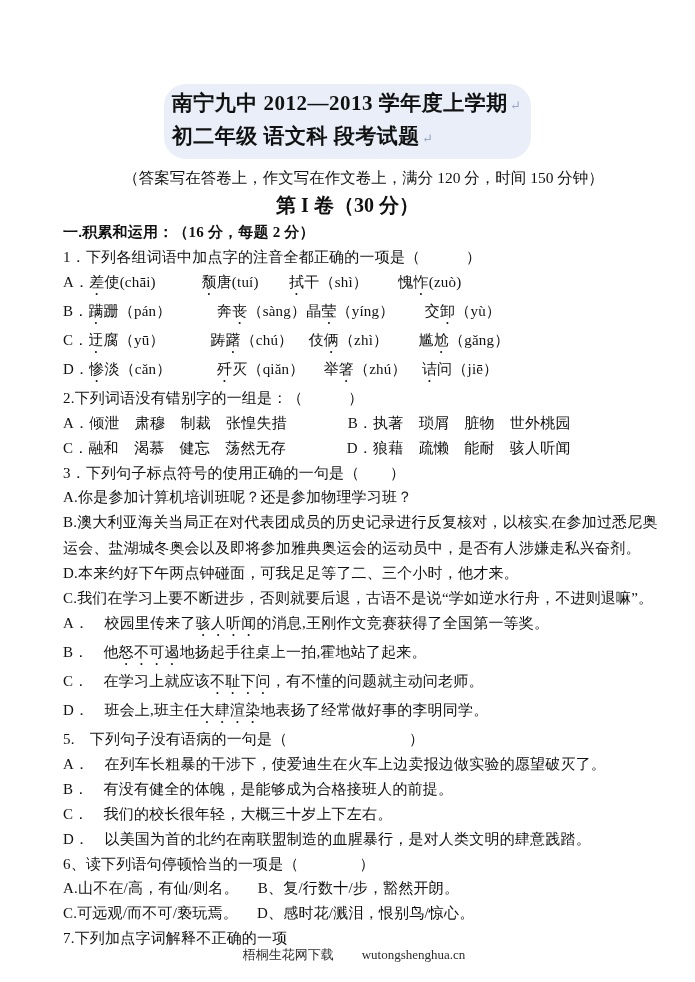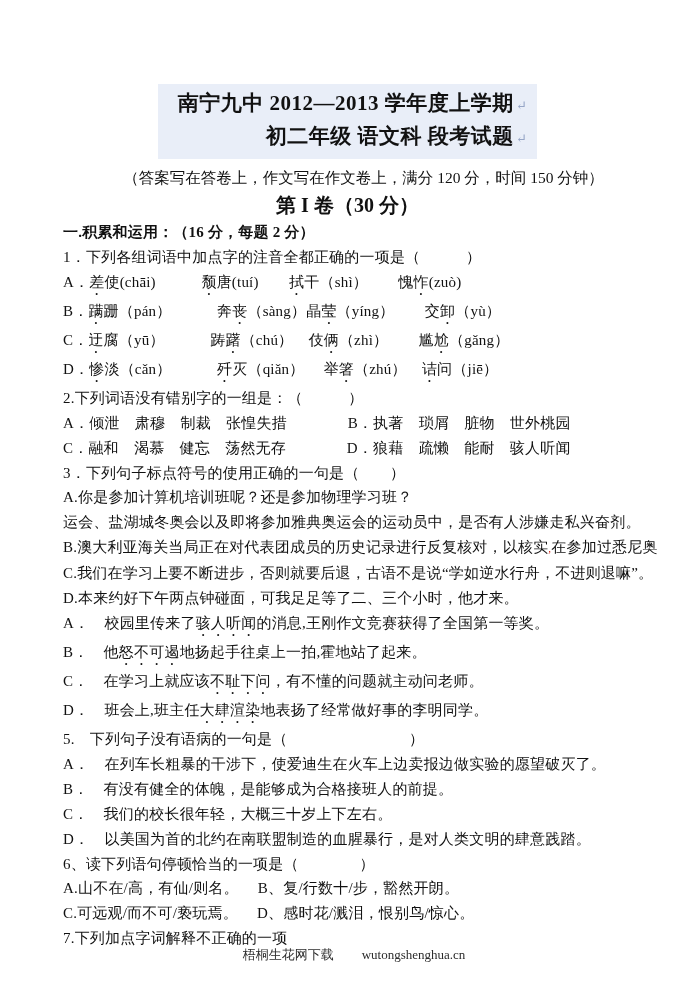--- a/index.html
+++ b/index.html
@@ -11,22 +11,23 @@
     font-family:"Liberation Serif","DejaVu Serif",serif;
     color:#111111;
   }
   .title-block {
     margin-top:84px;
     text-align:center;
   }
   .title-hl {
     display:inline-block;
     background:#e9eef8;
-    padding:4px 10px 5px 20px;
-    text-align:right;
+    padding:4px 10px 5px 8px;
+    text-align:left;
+    border-radius:22px;
   }
   .title-line {
     font-size:21px;
     font-weight:bold;
     line-height:30px;
     letter-spacing:0.5px;
     white-space:pre;
   }
   .pilcrow {
     font-weight:normal;
@@ -102,24 +103,24 @@
       <div class="line"><span>1．下列各组词语中加点字的注音全都正确的一项是（　　　）</span></div>
       <div class="line"><span>A．</span><span class="dot">差</span><span>使(chāi)　　　</span><span class="dot">颓</span><span>唐(tuí)　　</span><span class="dot">拭</span><span>干（shì）　　愧</span><span class="dot">怍</span><span>(zuò)</span></div>
       <div class="line"><span>B．</span><span class="dot">蹒</span><span>跚（pán）　　　奔</span><span class="dot">丧</span><span>（sàng）晶</span><span class="dot">莹</span><span>（yíng）　　交</span><span class="dot">卸</span><span>（yù）</span></div>
       <div class="line"><span>C．</span><span class="dot">迂</span><span>腐（yū）　　　踌</span><span class="dot">躇</span><span>（chú）　伎</span><span class="dot">俩</span><span>（zhì）　　尴</span><span class="dot">尬</span><span>（gǎng）</span></div>
       <div class="line"><span>D．</span><span class="dot">惨</span><span>淡（cǎn）　　　</span><span class="dot">歼</span><span>灭（qiǎn）　 举</span><span class="dot">箸</span><span>（zhú）　</span><span class="dot">诘</span><span>问（jiē）</span></div>
       <div class="line"><span>2.下列词语没有错别字的一组是：（　　　）</span></div>
       <div class="line"><span>A．倾泄　肃穆　制裁　张惶失措　　　　B．执著　琐屑　脏物　世外桃园</span></div>
       <div class="line"><span>C．融和　渴慕　健忘　荡然无存　　　　D．狼藉　疏懒　能耐　骇人听闻</span></div>
       <div class="line"><span>3．下列句子标点符号的使用正确的一句是（　　）</span></div>
       <div class="line"><span>A.你是参加计算机培训班呢？还是参加物理学习班？</span></div>
+      <div class="line"><span>B.澳大利亚海关当局正在对代表团成员的历史记录进行反复核对，以核实</span><span class="red">,</span><span>在参加过悉尼奥</span></div>
       <div class="line"><span>运会、盐湖城冬奥会以及即将参加雅典奥运会的运动员中，是否有人涉嫌走私兴奋剂。</span></div>
-      <div class="line"><span>B.澳大利亚海关当局正在对代表团成员的历史记录进行反复核对，以核实</span><span class="red">,</span><span>在参加过悉尼奥</span></div>
+      <div class="line"><span>D.本来约好下午两点钟碰面，可我足足等了二、三个小时，他才来。</span></div>
       <div class="line"><span>C.我们在学习上要不断进步，否则就要后退，古语不是说“学如逆水行舟，不进则退嘛”。</span></div>
-      <div class="line"><span>D.本来约好下午两点钟碰面，可我足足等了二、三个小时，他才来。</span></div>
       <div class="line"><span>A．　校园里传来了</span><span class="dot">骇人听闻</span><span>的消息,王刚作文竞赛获得了全国第一等奖。</span></div>
       <div class="line"><span>B．　他</span><span class="dot">怒不可遏</span><span>地扬起手往桌上一拍,霍地站了起来。</span></div>
       <div class="line"><span>C．　在学习上就应该</span><span class="dot">不耻下问</span><span>，有不懂的问题就主动问老师。</span></div>
       <div class="line"><span>D．　班会上,班主任</span><span class="dot">大肆渲染</span><span>地表扬了经常做好事的李明同学。</span></div>
       <div class="line"><span>5.　下列句子没有语病的一句是（　　　　　　　　）</span></div>
       <div class="line"><span>A．　在列车长粗暴的干涉下，使爱迪生在火车上边卖报边做实验的愿望破灭了。</span></div>
       <div class="line"><span>B．　有没有健全的体魄，是能够成为合格接班人的前提。</span></div>
       <div class="line"><span>C．　我们的校长很年轻，大概三十岁上下左右。</span></div>
       <div class="line"><span>D．　以美国为首的北约在南联盟制造的血腥暴行，是对人类文明的肆意践踏。</span></div>
       <div class="line"><span>6、读下列语句停顿恰当的一项是（　　　　）</span></div>

